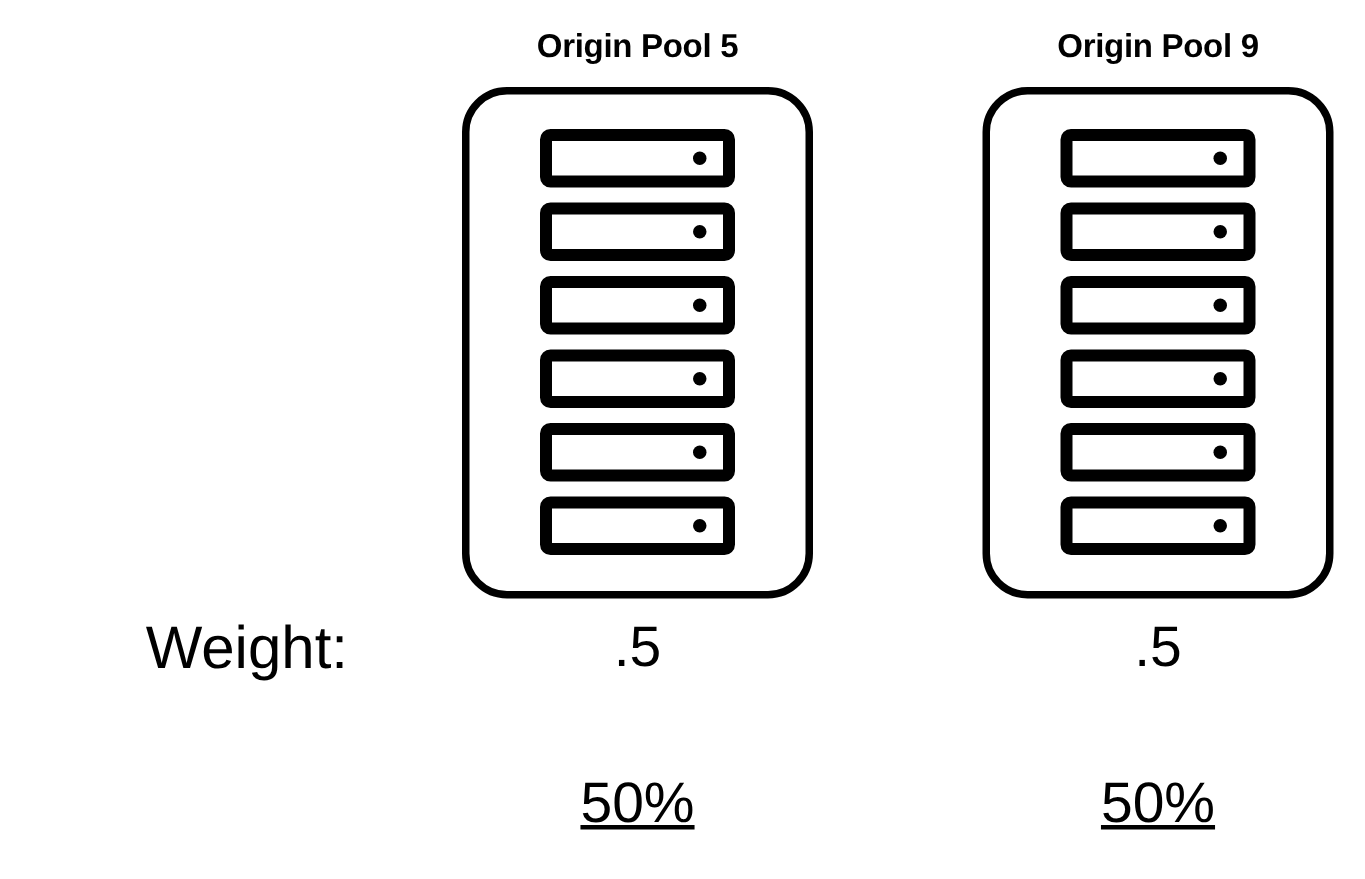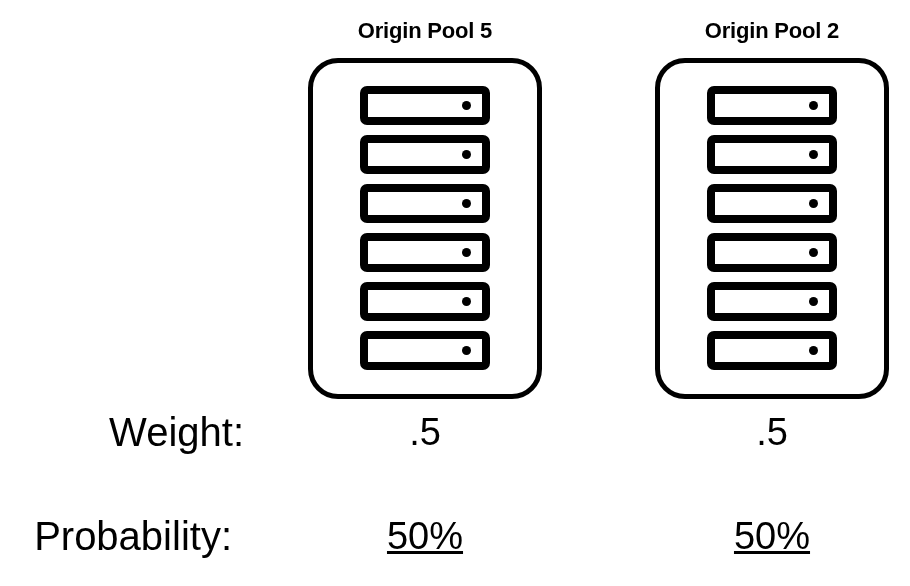--- a/index.html
+++ b/index.html
@@ -93,21 +93,21 @@
   .row-label {
     position: absolute;
     left: 0;
     width: 232px;
     text-align: right;
     font-size: 40px;
     font-weight: normal;
     line-height: 46px;
     white-space: nowrap;
   }
-  .row-label.weight-label      { top: 409px; margin-left: 12px; }
+  .row-label.weight-label      { top: 409px; }
   .row-label.probability-label { top: 513px; }
 
   
   .row-value {
     position: absolute;
     left: 0;
     width: 260px;
     text-align: center;
     font-size: 38px;
     font-weight: normal;
@@ -117,21 +117,20 @@
   .row-value.weight-value      { top: 409px; }
   .row-value.probability-value { top: 513px; text-decoration: underline; }
 </style>
 </head>
 <body>
 
 <div id="canvas">
 
   <div class="row-label weight-label">Weight:</div>
 
-  <div class="row-label probability-label">Probability:</div>
 
   <div class="pool-col col-1">
 
     <div class="pool-title">Origin Pool 5</div>
 
     <div class="pool-box">
       <div class="server-stack">
         <div class="server">
           <span class="server-led"></span>
         </div>
@@ -153,21 +152,21 @@
       </div>
     </div>
 
     <div class="row-value weight-value">.5</div>
 
     <div class="row-value probability-value">50%</div>
   </div>
 
   <div class="pool-col col-2">
 
-    <div class="pool-title">Origin Pool 2</div>
+    <div class="pool-title">Origin Pool 9</div>
 
     <div class="pool-box">
       <div class="server-stack">
         <div class="server">
           <span class="server-led"></span>
         </div>
         <div class="server">
           <span class="server-led"></span>
         </div>
         <div class="server">

